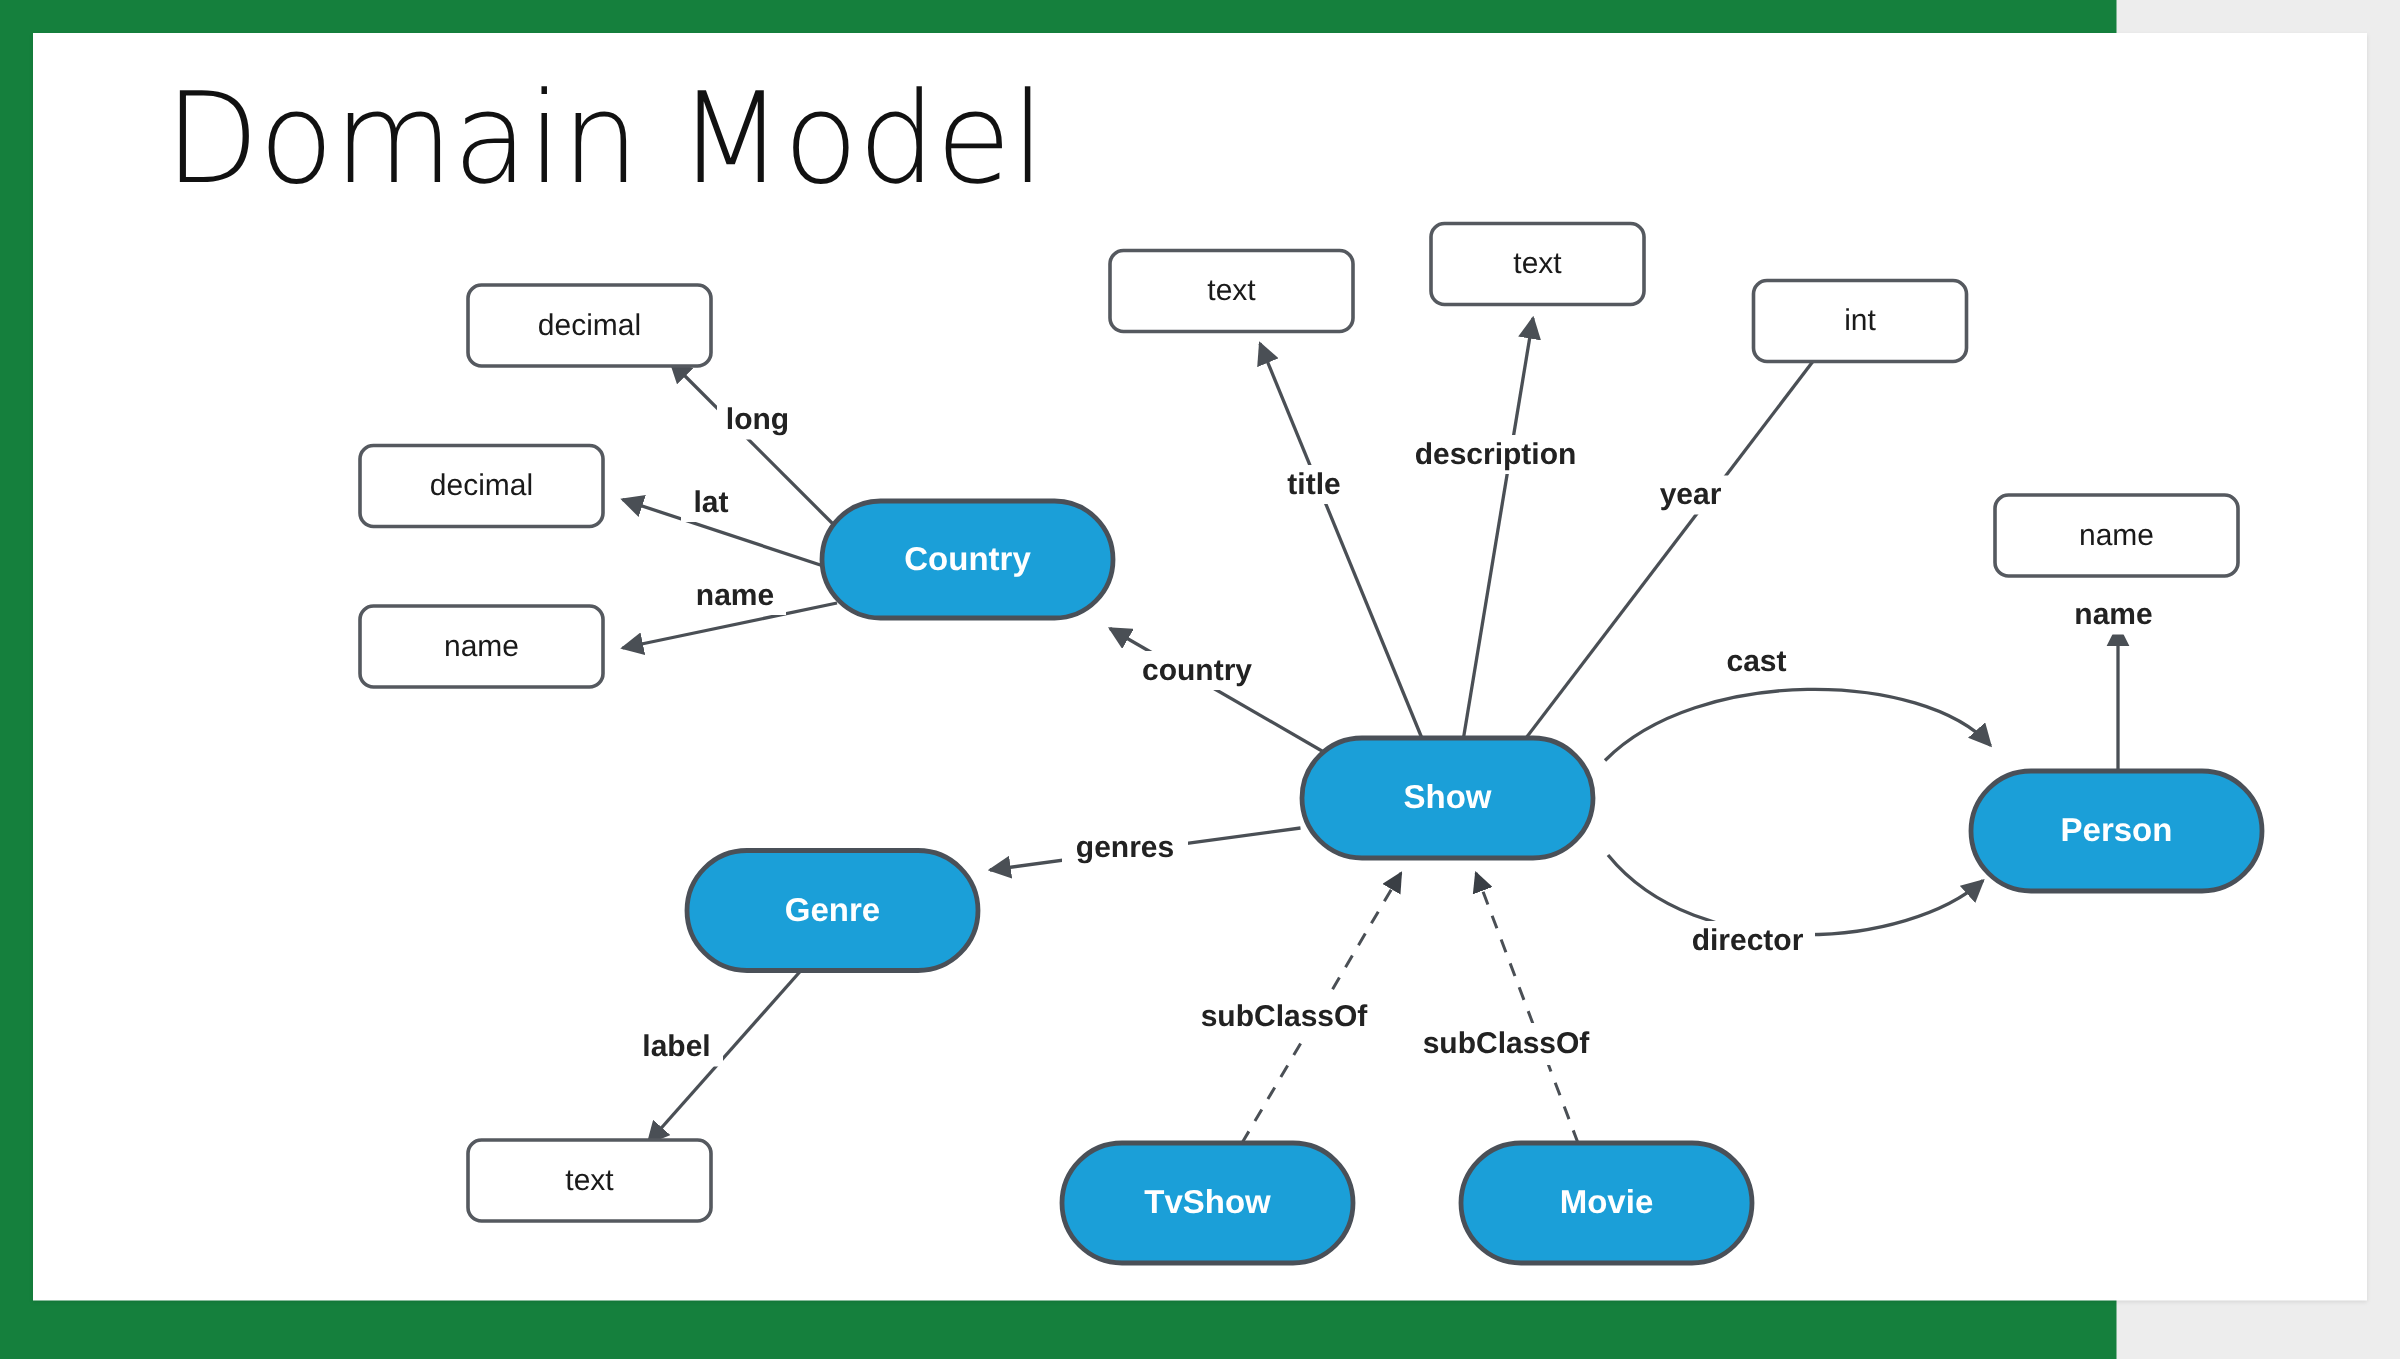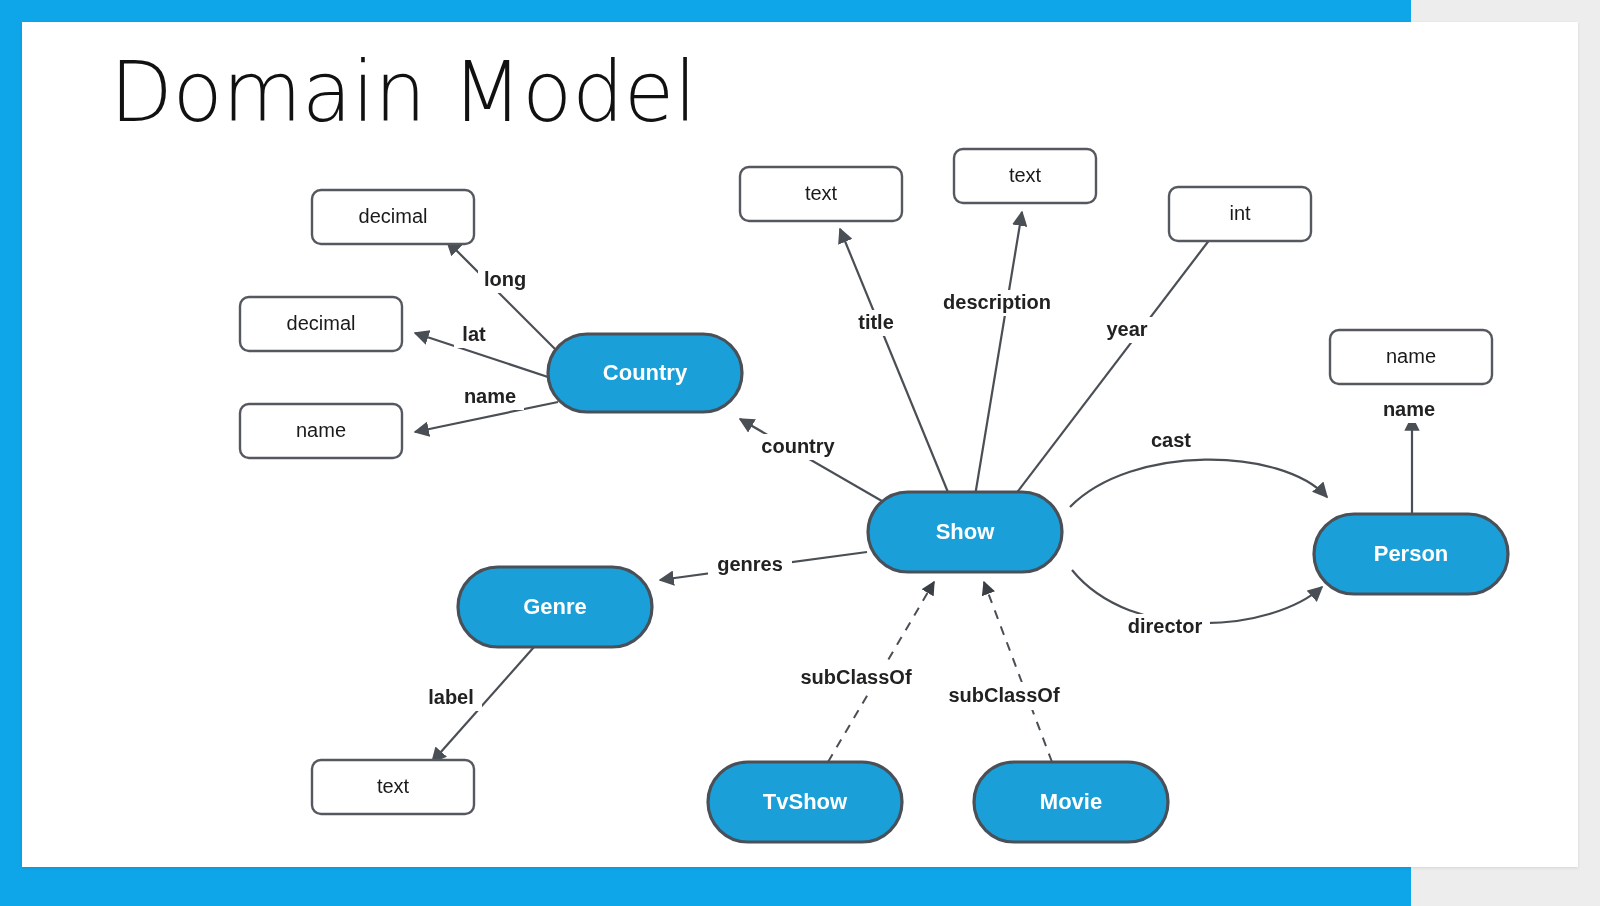--- a/index.html
+++ b/index.html
@@ -8,21 +8,21 @@
     background: #ededed;
     width: 1600px;
     height: 906px;
     overflow: hidden;
     font-family: "Liberation Sans", sans-serif;
   }
   #app {
     position: relative;
     width: 1411px;
     height: 906px;
-    background: #0ea5e9;
+    background: #15803d;
   }
   #slide {
     position: absolute;
     left: 22px;
     top: 22px;
     width: 1556px;
     height: 845px;
     background: #ffffff;
     box-shadow: 0 1px 3px rgba(0,0,0,0.10);
     overflow: hidden;

